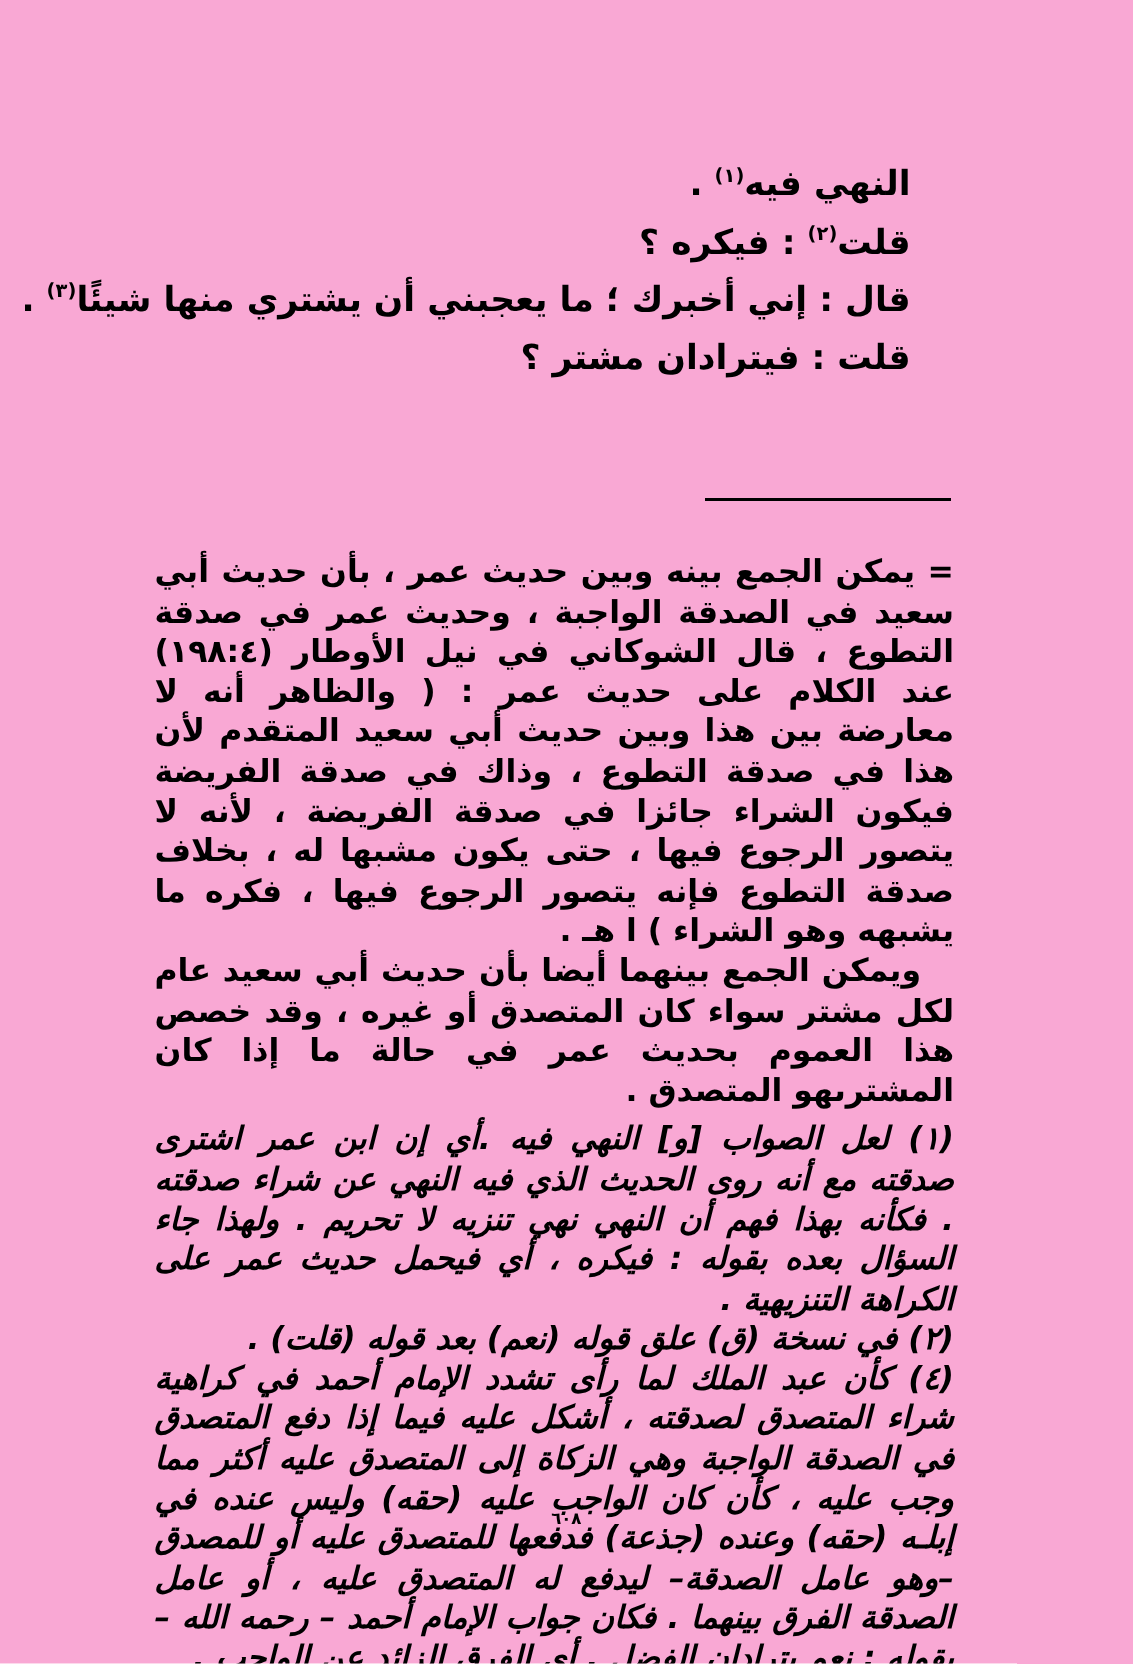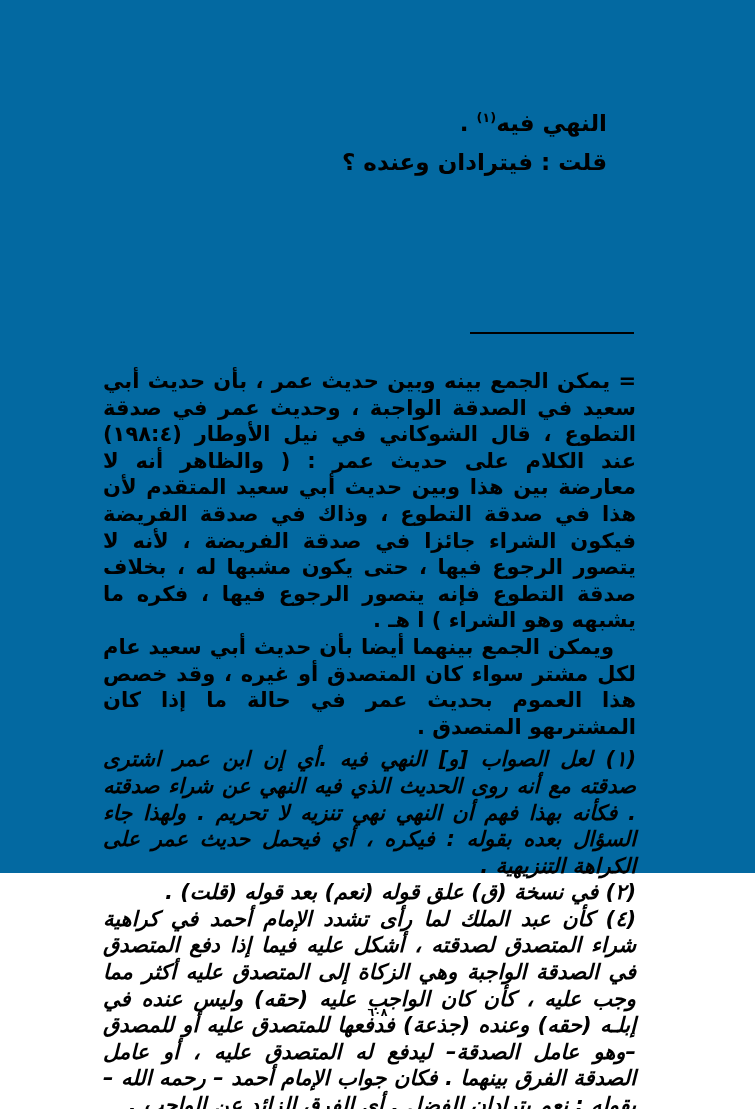--- a/index.html
+++ b/index.html
@@ -11,22 +11,22 @@
     width: 755px;
     height: 1109px;
     position: relative;
     overflow: hidden;
     font-family: "DejaVu Sans", "Liberation Sans", sans-serif;
     color: #000000;
   }
   .page {
     position: absolute;
     left: 0; top: 0;
-    width: 755px; height: 873px;
-    background: #0369a1;
+    width: 755px; height: 1109px;
+    background: #f9a8d4;
   }
   .main-text {
     position: absolute;
     right: 148px;
     top: 104px;
     width: 480px;
     direction: rtl;
     text-align: right;
     font-size: 23px;
     font-weight: bold;
@@ -73,21 +73,23 @@
     direction: rtl;
   }
 </style>
 </head>
 <body>
 
 <div class="page">
 
   <div class="main-text">
     <div class="line"><span>النهي فيه</span><sup class="ref">(١)</sup><span> .</span></div>
-    <div class="line"><span>قلت : فيترادان وعنده ؟</span></div>
+    <div class="line"><span>قلت</span><sup class="ref">(٢)</sup><span> : فيكره ؟</span></div>
+    <div class="line"><span>قال : إني أخبرك ؛ ما يعجبني أن يشتري منها شيئًا</span><sup class="ref">(٣)</sup><span> .</span></div>
+    <div class="line"><span>قلت : فيترادان مشتر ؟</span></div>
   </div>
 
   <div class="divider"></div>
 
   <div class="notes">
     <p>= يمكن الجمع بينه وبين حديث عمر ، بأن حديث أبي سعيد في الصدقة الواجبة ، وحديث عمر في صدقة التطوع ، قال الشوكاني في نيل الأوطار (١٩٨:٤) عند الكلام على حديث عمر : ( والظاهر أنه لا معارضة بين هذا وبين حديث أبي سعيد المتقدم لأن هذا في صدقة التطوع ، وذاك في صدقة الفريضة فيكون الشراء جائزا في صدقة الفريضة ، لأنه لا يتصور الرجوع فيها ، حتى يكون مشبها له ، بخلاف صدقة التطوع فإنه يتصور الرجوع فيها ، فكره ما يشبهه وهو الشراء ) ا هـ .</p>
     <p class="indent">ويمكن الجمع بينهما أيضا بأن حديث أبي سعيد عام لكل مشتر سواء كان المتصدق أو غيره ، وقد خصص هذا العموم بحديث عمر في حالة ما إذا كان المشترىهو المتصدق .</p>
 
     <div class="fn-group">
       <p><span>(١)</span> <span>لعل الصواب [و] النهي فيه .أي إن ابن عمر اشترى صدقته مع أنه روى الحديث الذي فيه النهي عن شراء صدقته . فكأنه بهذا فهم أن النهي نهي تنزيه لا تحريم . ولهذا جاء السؤال بعده بقوله : فيكره ، أي فيحمل حديث عمر على الكراهة التنزيهية .</span></p>

